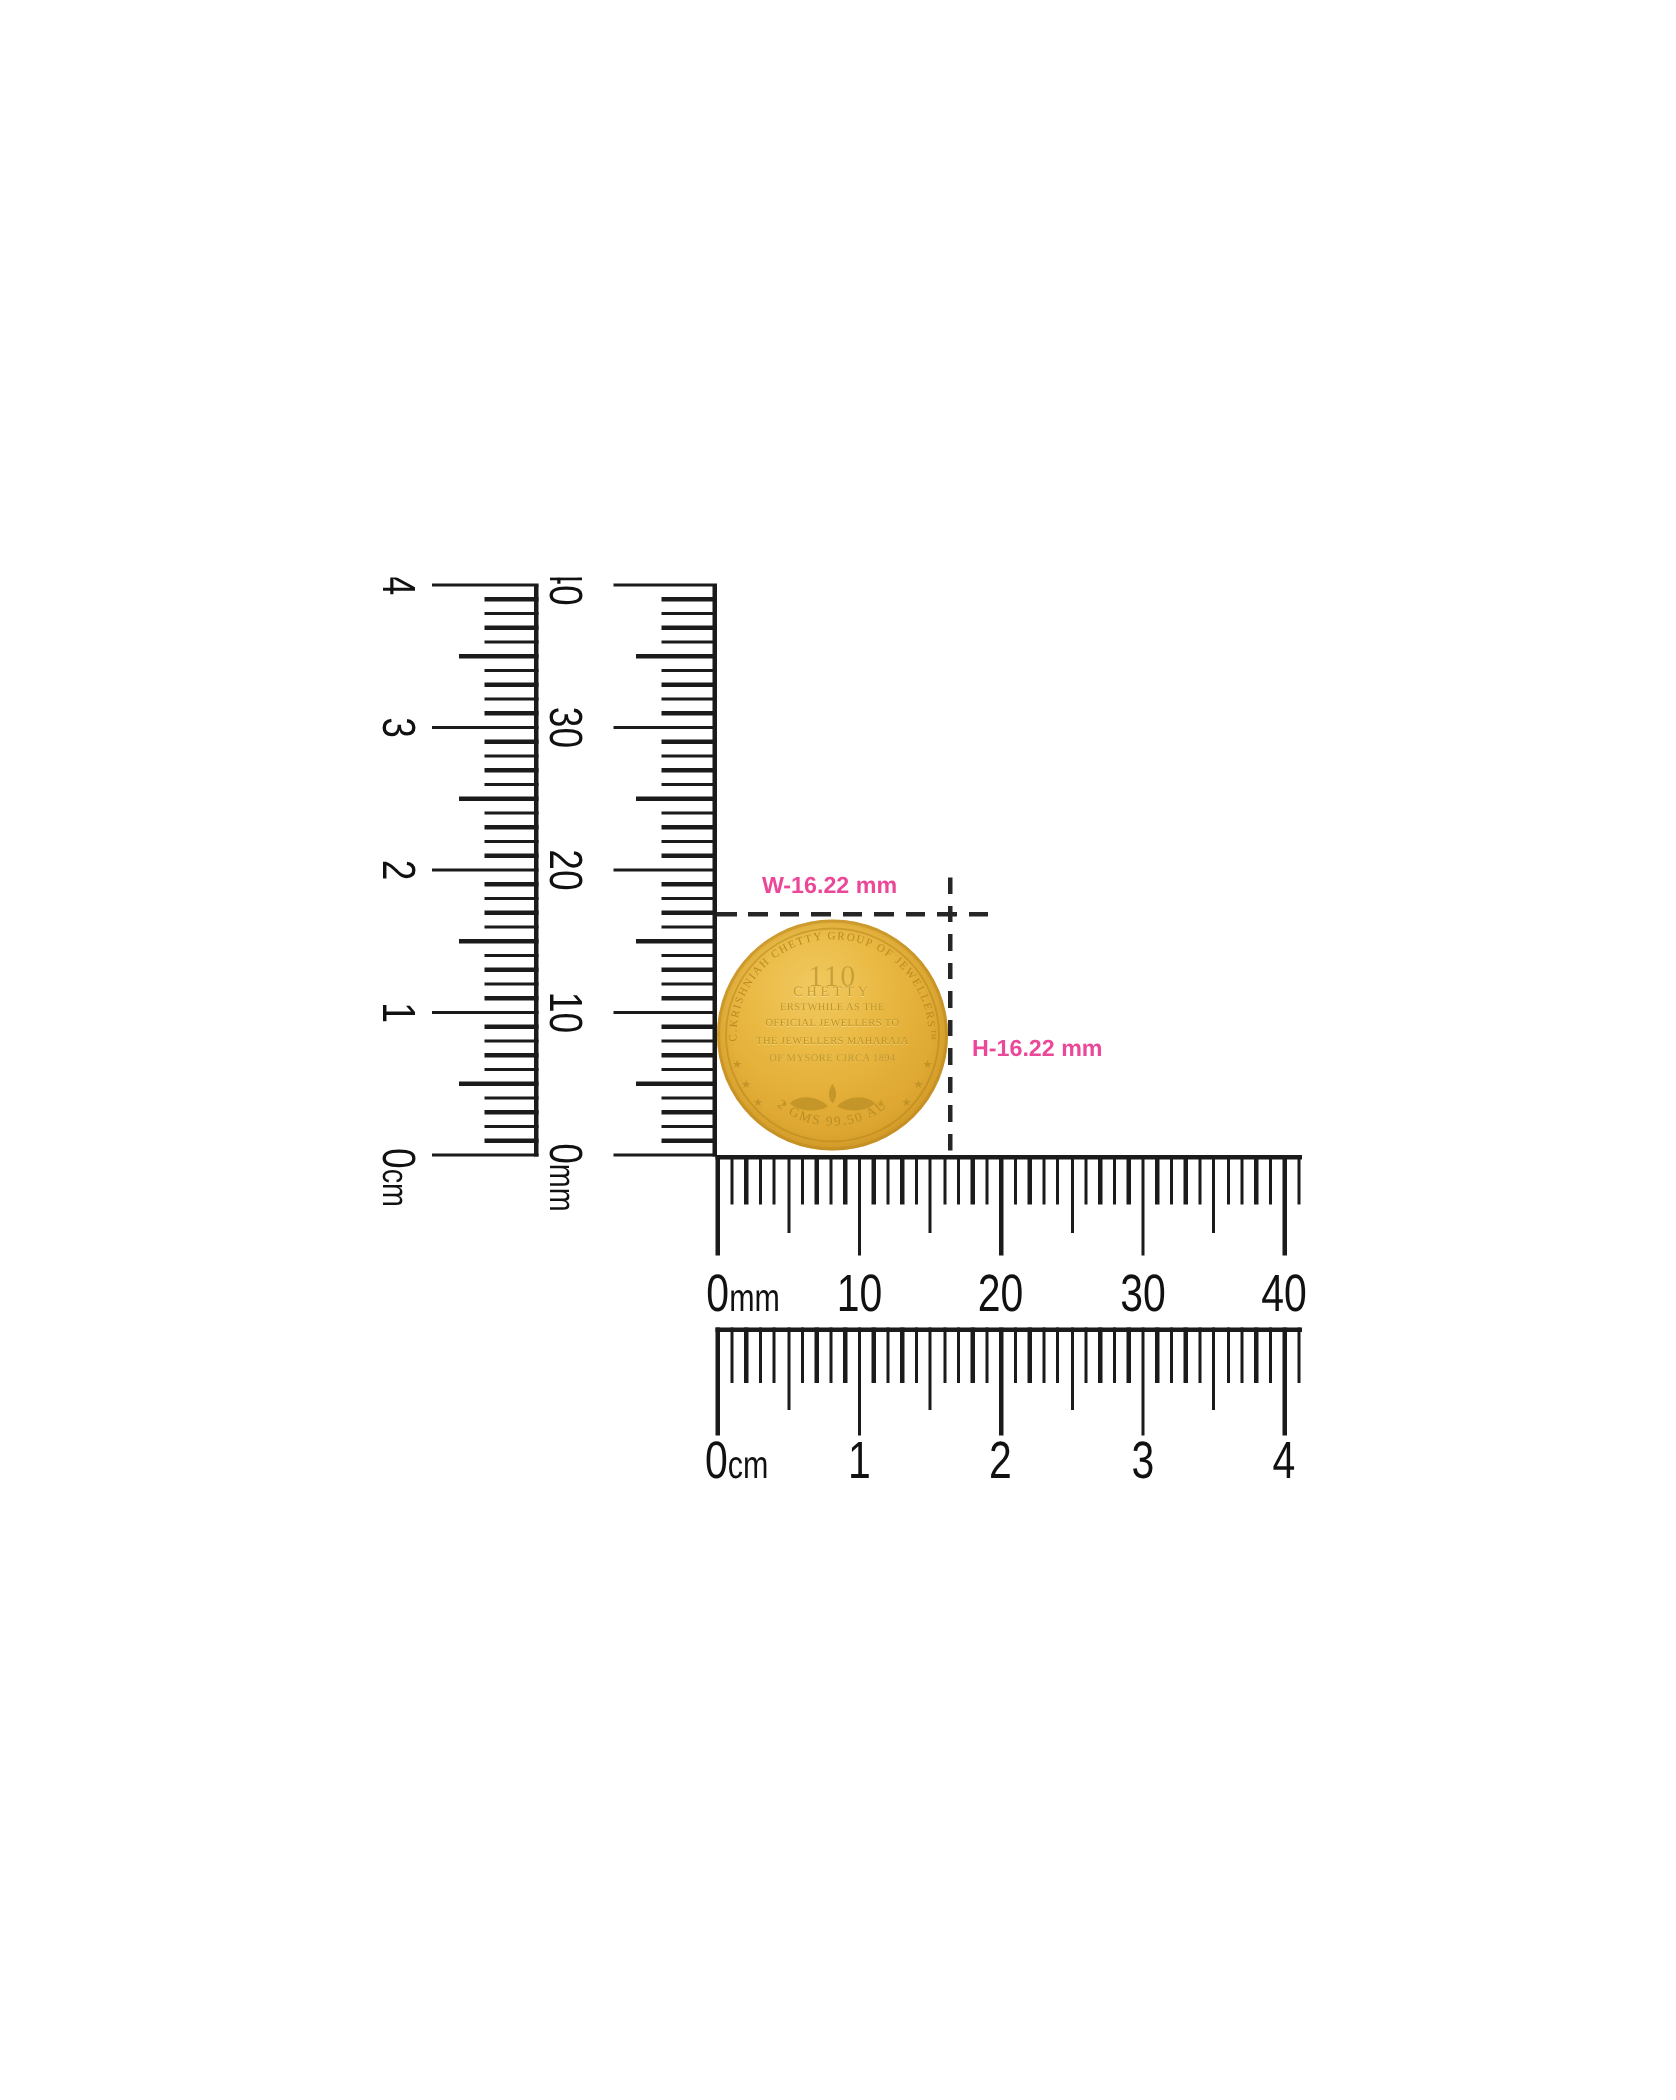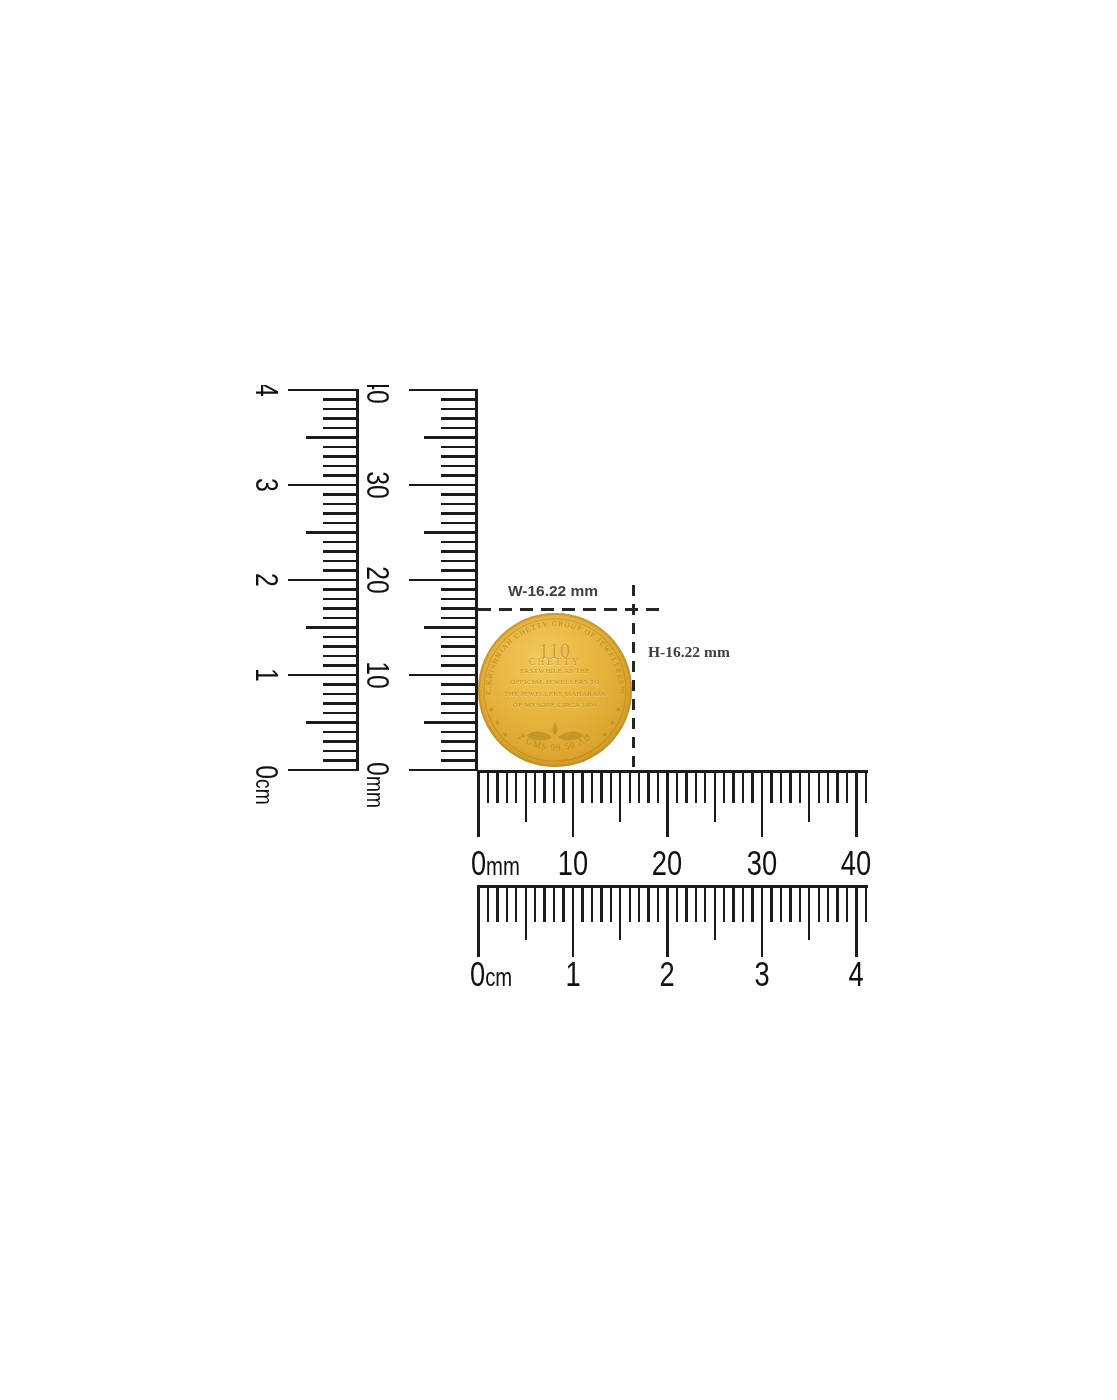--- a/index.html
+++ b/index.html
@@ -16,23 +16,23 @@
            transform:translate(-50%,-50%) rotate(90deg);white-space:nowrap;}
   .v-label .squeeze{transform:scaleX(0.8);}
   .v-unit{font-size:24px;}
   .v-ruler-clip{position:absolute;left:238px;top:385px;width:244px;height:435px;overflow:hidden;}
   .h-ruler{position:absolute;width:400px;height:120px;}
   
   .dash-h{position:absolute;left:478px;top:608px;width:185px;height:3px;
           background:repeating-linear-gradient(to right,#262626 0 13px,transparent 13px 21px);}
   .dash-v{position:absolute;left:632px;top:585px;width:3px;height:182px;
           background:repeating-linear-gradient(to bottom,#262626 0 11px,transparent 11px 19px);}
-  .dim-label{position:absolute;font-size:15.5px;font-weight:bold;line-height:16px;color:#404040;white-space:nowrap;}
+  .dim-label{position:absolute;font-size:15.5px;font-weight:bold;line-height:16px;color:#ec4899;white-space:nowrap;}
   .dim-w{left:553px;top:583px;transform:translateX(-50%);}
-  .dim-h{left:648px;top:644px;font-family:Liberation Serif, serif;}
+  .dim-h{left:648px;top:692px;}
   
   .coin{position:absolute;left:478px;top:613px;width:154px;height:154px;border-radius:50%;
         background:radial-gradient(circle at 42% 30%,#f1c960 0%,#eaba45 30%,#e2ad36 55%,#daa32e 75%,#cd9727 92%,#c38d22 100%);
         box-shadow:inset 0 0 0 2px rgba(186,134,28,.45),inset 0 0 10px rgba(150,100,15,.30);}
   .coin-svg{position:absolute;left:0;top:0;width:154px;height:154px;}
   .arc{font-family:"Liberation Serif",serif;fill:#b58a20;}
   .arc-top{font-size:7.4px;letter-spacing:1.1px;opacity:.95;}
   .arc-bottom{font-size:9px;letter-spacing:1.2px;fill:#bb8f26;}
   .coin-star{font-family:"DejaVu Sans",sans-serif;font-size:7.5px;fill:#bd9126;opacity:.85;}
   .coin-txt{position:absolute;left:0;width:100%;text-align:center;

